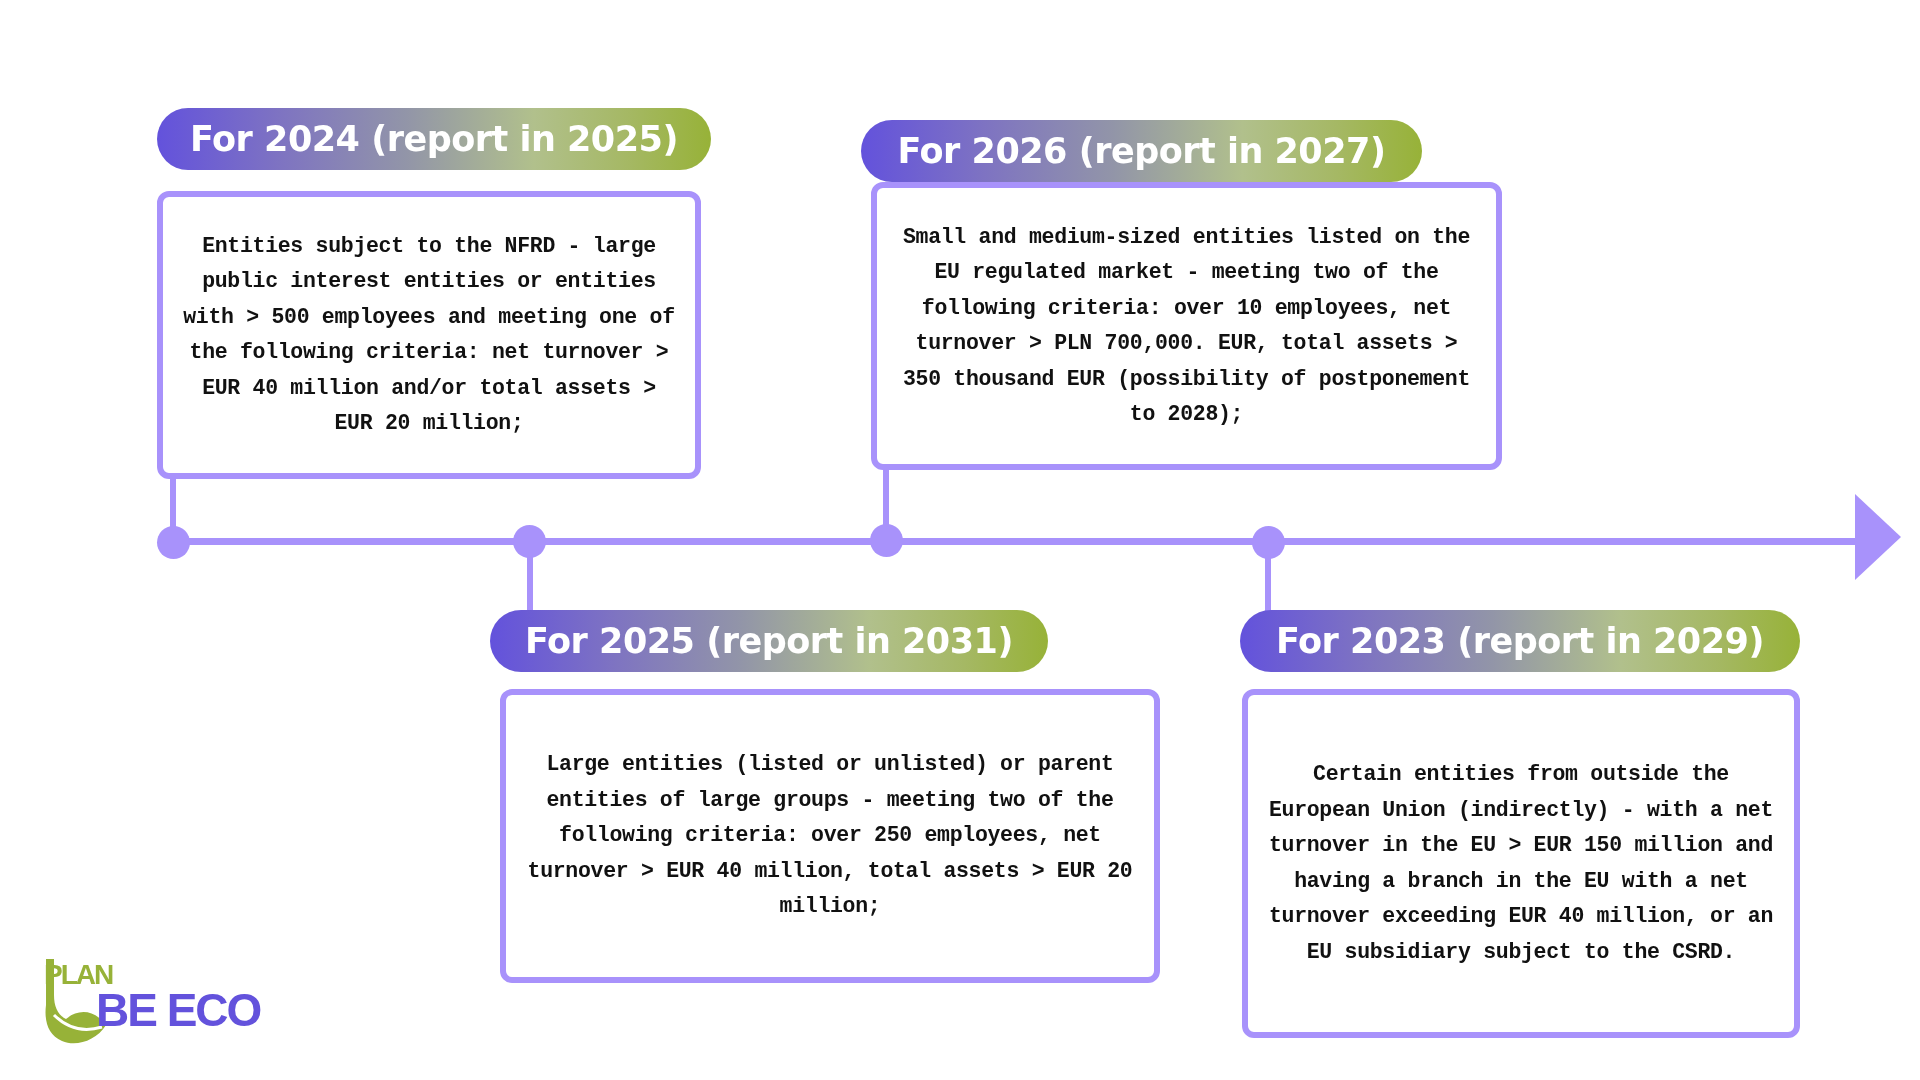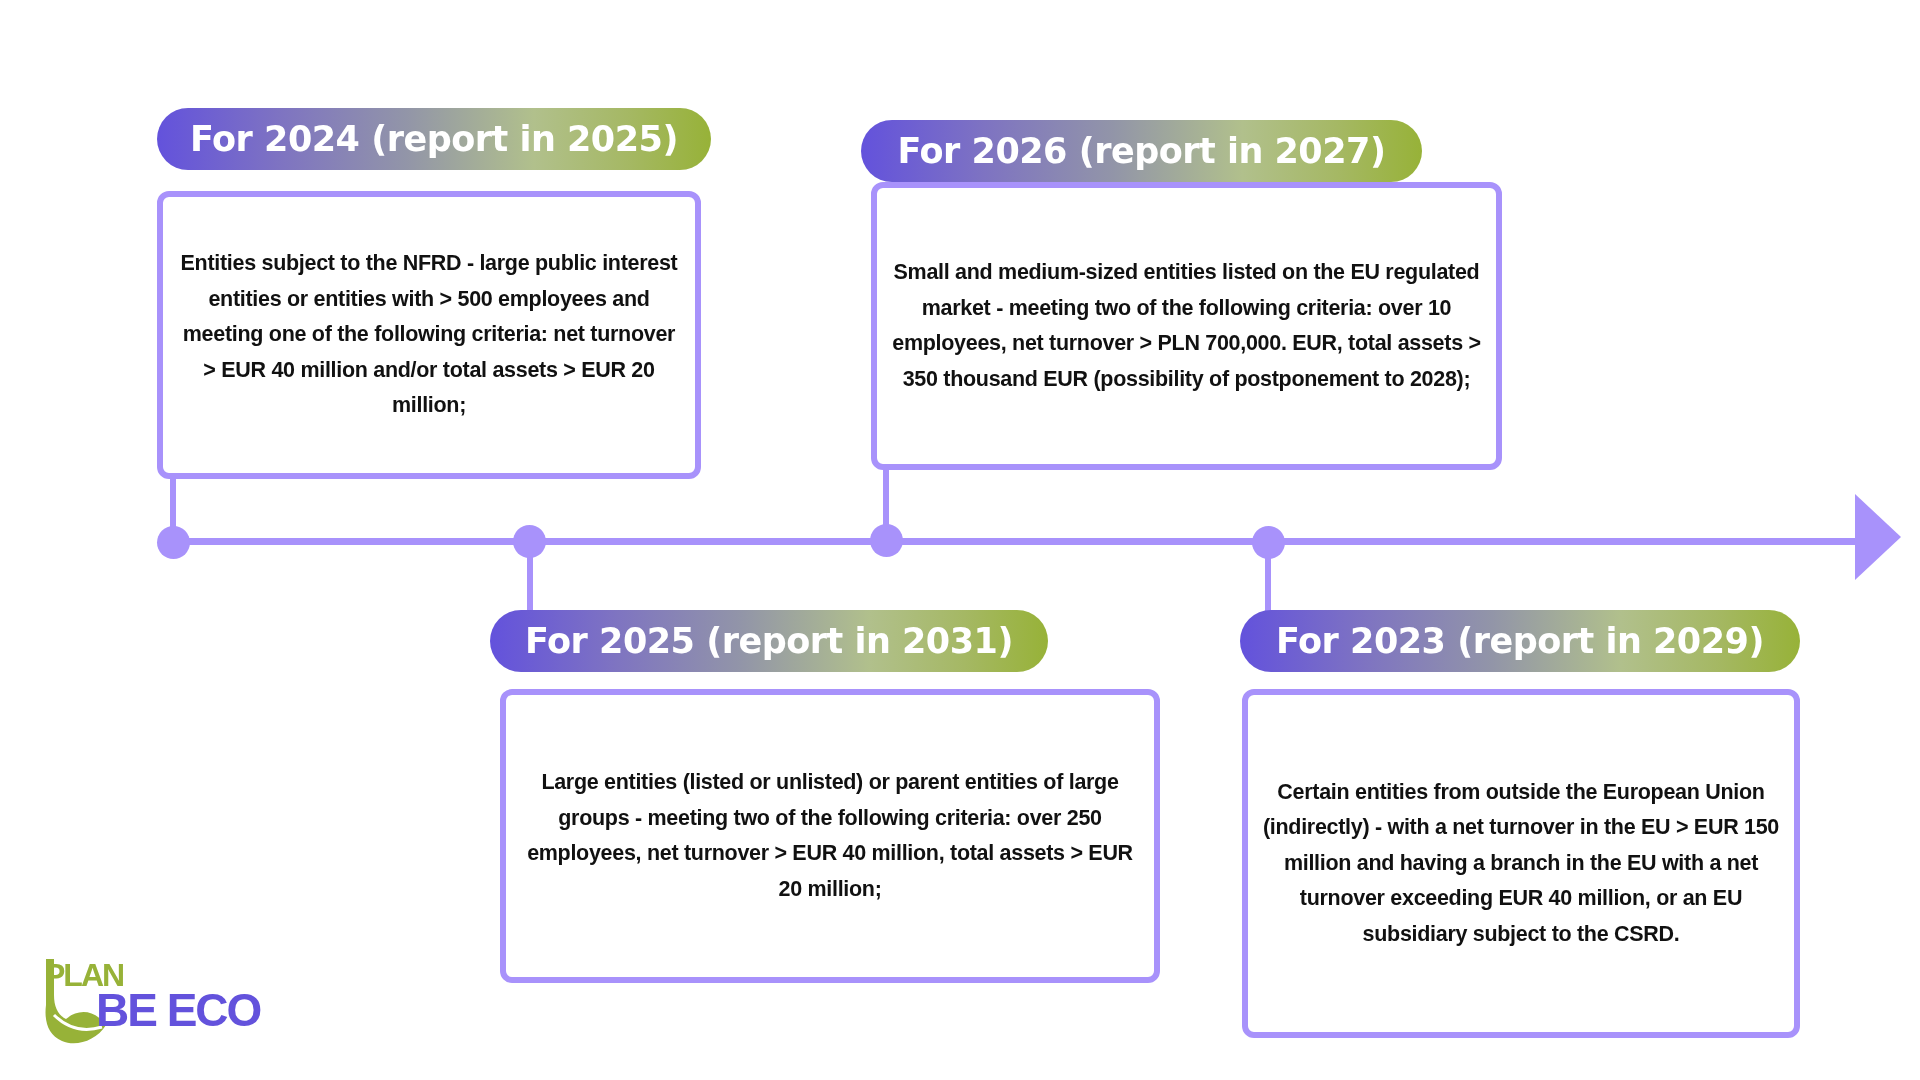--- a/index.html
+++ b/index.html
@@ -77,42 +77,42 @@
       border-radius: 12px;
       background: #ffffff;
       display: flex;
       align-items: center;
       justify-content: center;
       padding: 0 14px;
     }
     .box-text {
       text-align: center;
       color: #111111;
-      font-family: Liberation Sans, sans-serif;
+      font-family: Liberation Mono, monospace;
       font-weight: bold;
       font-size: 21.5px;
       line-height: 35.5px;
       letter-spacing: -0.3px;
     }
 
     
     .logo {
       position: absolute;
       left: 40px;
       top: 955px;
       width: 200px;
       height: 95px;
     }
     .logo-plan {
       position: absolute;
       left: 4px;
       top: 0px;
       font-family: "Liberation Sans", "DejaVu Sans", sans-serif;
       font-weight: bold;
-      font-size: 32px;
+      font-size: 28px;
       line-height: 40px;
       color: #97b238;
       letter-spacing: -2px;
     }
     .logo-beeco {
       position: absolute;
       left: 56px;
       top: 35px;
       font-family: "Liberation Sans", "DejaVu Sans", sans-serif;
       font-weight: bold;

